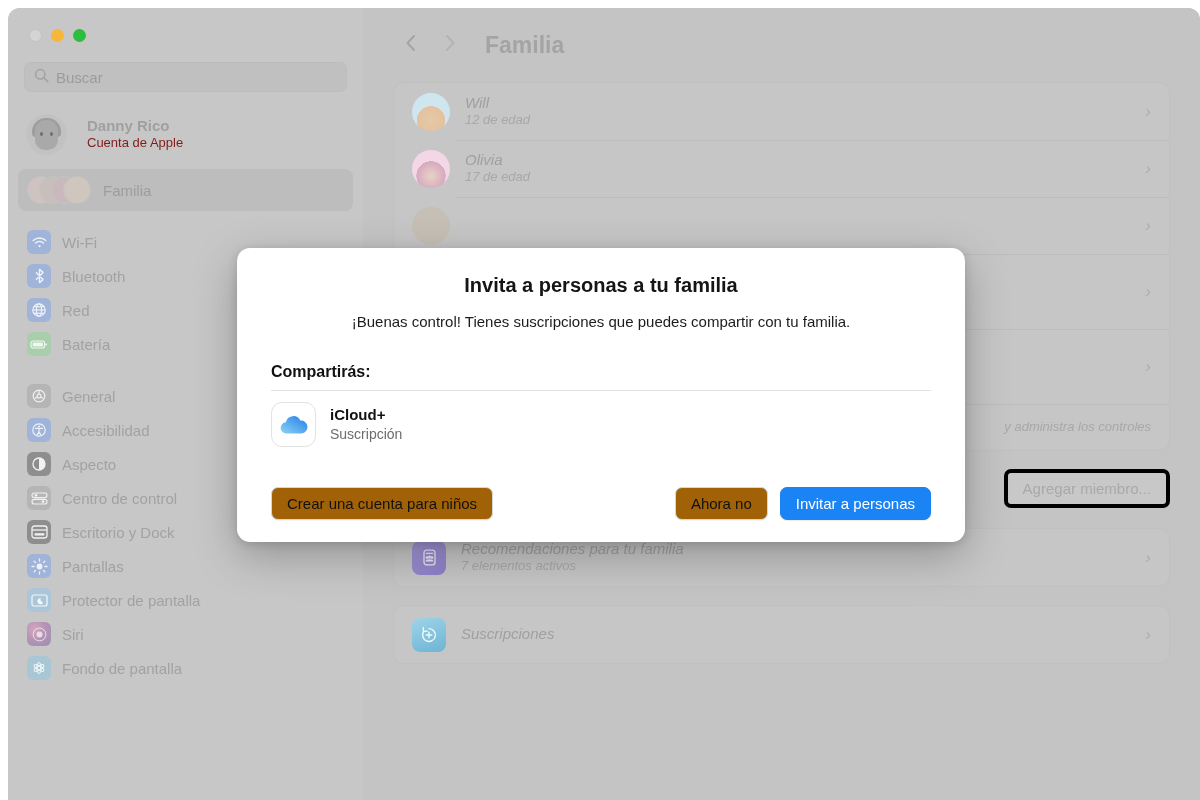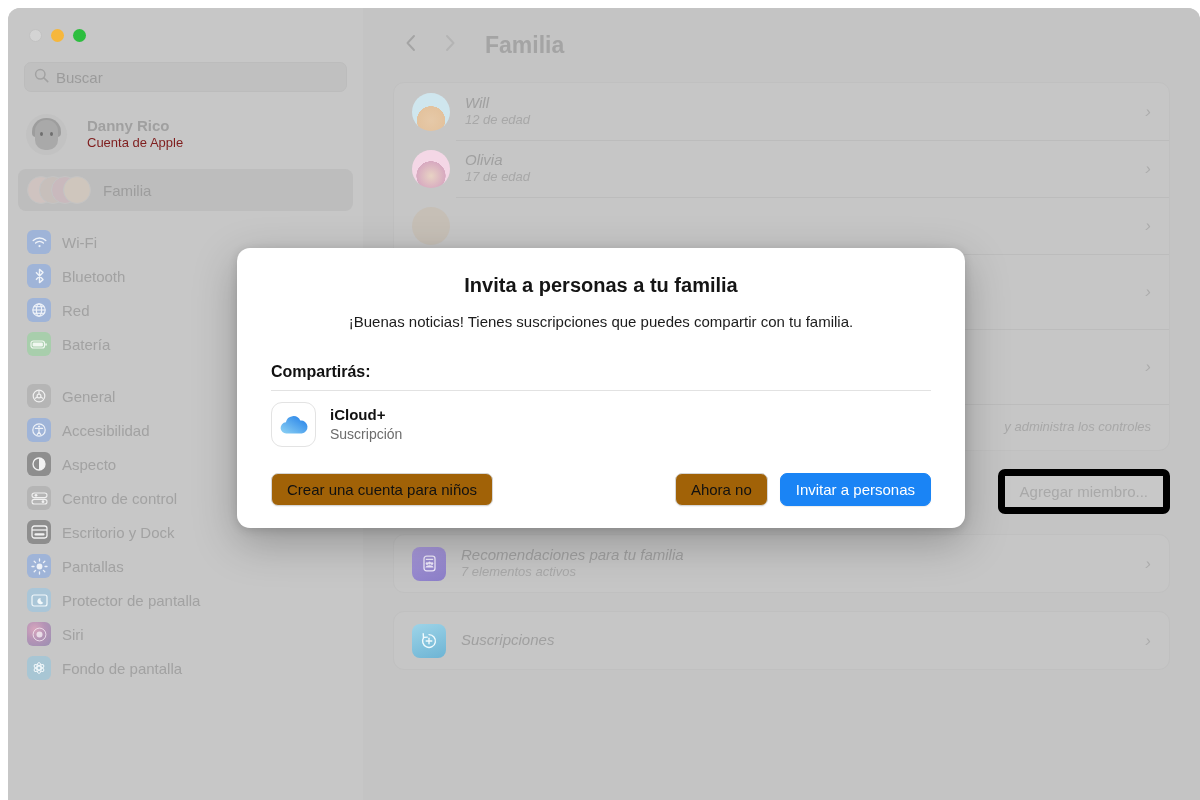--- a/index.html
+++ b/index.html
@@ -148,21 +148,21 @@
              display:flex; align-items:center; justify-content:center; }
   .row-txt { flex: 1; min-width: 0; }
   .row-title { font-size: 15px; color: #a0a0a0; line-height: 1.25; }
   .row-sub   { font-size: 13px; color: #a8a8a8; line-height: 1.3; }
   .chev { color: #acacac; font-size: 17px; flex: 0 0 auto; }
 
   .tall-row { height: 75px; }
 
   .add-member-wrap { display: flex; justify-content: flex-end; margin-bottom: 20px; }
   .add-member {
-    background: #c8c8c8; border: 7px solid #000000;
+    background: #c8c8c8; border: 4px solid #000000;
     border-radius: 7px; padding: 7px 15px;
     font-size: 15px; color: #a9a9a9;
   }
 
   
   #sheet {
     position: absolute;
     left: 229px; top: 240px;
     width: 728px;
     background: #ffffff;
@@ -175,21 +175,21 @@
     text-align: center; font-size: 20px; font-weight: 700;
     color: #151515; margin-bottom: 14px;
   }
   .sheet-body {
     text-align: center; font-size: 15px; color: #1c1c1c;
     line-height: 1.48; margin: 0 auto 30px auto; max-width: 620px;
   }
   .share-label { font-size: 16px; font-weight: 700; color: #111; margin-bottom: 9px; }
   .share-hr { height: 1px; background: #e2e2e2; margin-bottom: 11px; }
 
-  .share-item { display: flex; align-items: center; gap: 14px; margin-bottom: 26px; }
+  .share-item { display: flex; align-items: center; gap: 14px; margin-bottom: 40px; }
   .share-icon {
     width: 45px; height: 45px; border-radius: 11px;
     background: #fff; border: 1px solid #e3e3e3;
     display: flex; align-items: center; justify-content: center;
     flex: 0 0 45px;
   }
   .share-name { font-size: 15px; font-weight: 700; color: #111; line-height: 1.3; }
   .share-sub  { font-size: 14px; color: #6c6c6c; line-height: 1.35; }
 
   .sheet-actions { display: flex; align-items: center; }
@@ -508,21 +508,21 @@
             <div class="row-title">Suscripciones</div>
           </div>
           <span class="chev">›</span>
         </div>
       </div>
     </div>
   </div>
 
   <div id="sheet">
     <div class="sheet-title">Invita a personas a tu familia</div>
-    <div class="sheet-body">¡Buenas noticias! Tienes suscripciones que puedes compartir con tu familia.</div>
+    <div class="sheet-body">¡Buenas control! Tienes suscripciones que puedes compartir con tu familia.</div>
 
     <div class="share-label">Compartirás:</div>
     <div class="share-hr"></div>
 
     <div class="share-item">
       <div class="share-icon">
         <svg width="30" height="21" viewBox="0 0 30 21">
           <defs>
             <linearGradient id="icg" x1="0" y1="1" x2="1" y2="0">
               <stop offset="0" stop-color="#8fd3f4"></stop>

